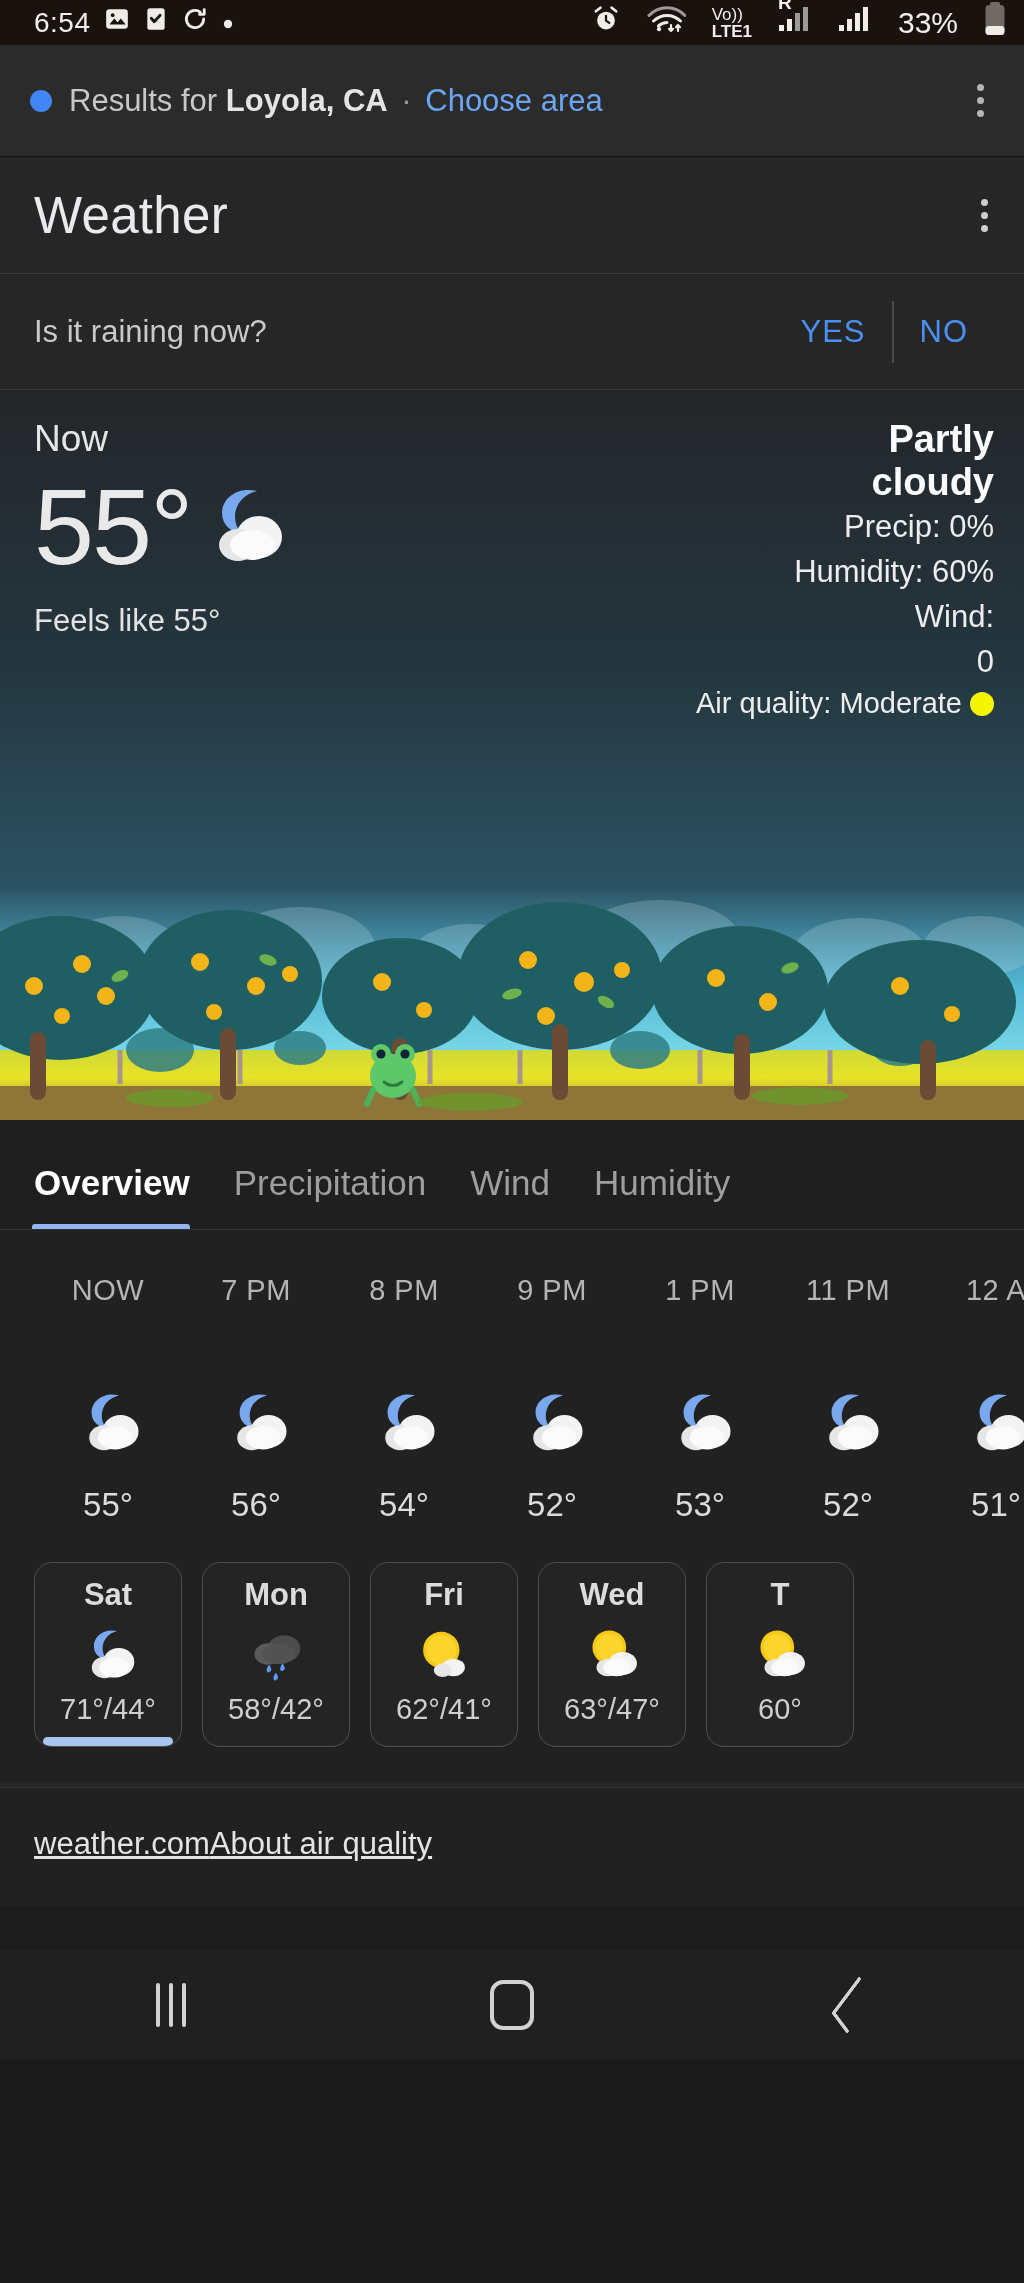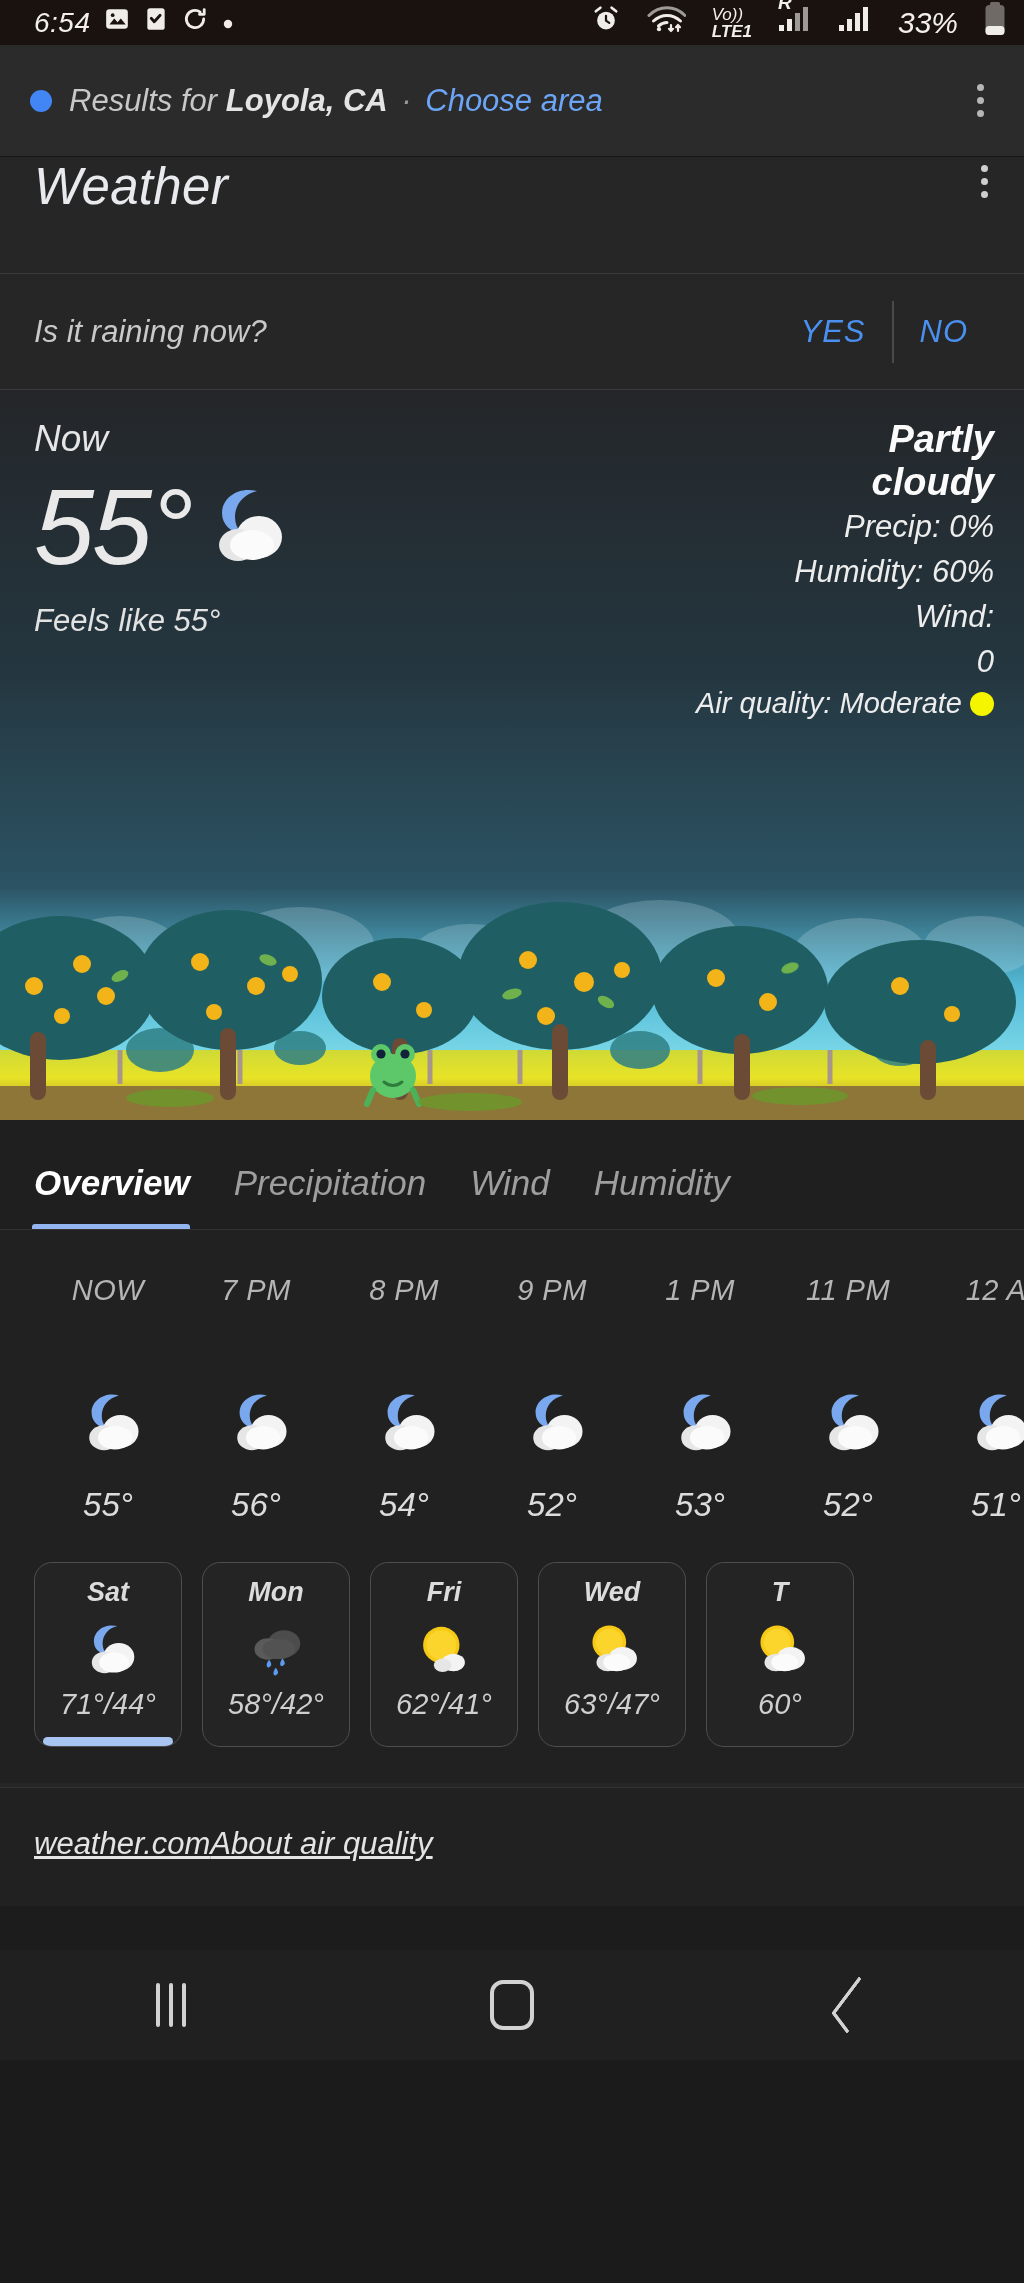--- a/index.html
+++ b/index.html
@@ -2,21 +2,21 @@
 <html><head>
 <meta charset="utf-8">
 <style>
   * { margin:0; padding:0; box-sizing:border-box; }
   html, body {
     width:1024px; height:2283px;
     background:#1b1b1b;
     font-family:"Liberation Sans", sans-serif;
     overflow:hidden;
   }
-  #screen { position:relative; width:1024px; height:1770px; background:#1c1c1c;font-style:italic; }
+  #screen { position:relative; width:1024px; height:1770px; background:#1c1c1c; }
 
   
   .statusbar {
     height:45px; background:#1a120e; display:flex; align-items:center;
     padding:0 18px 0 34px; color:#f2efec; font-size:27px; gap:12px;
   }
   .sb-left { display:flex; align-items:center; gap:13px; }
   .sb-time { font-size:28px; letter-spacing:.5px; }
   .sb-right { margin-left:auto; display:flex; align-items:center; gap:26px; }
   .ic { display:inline-block; }
@@ -29,21 +29,21 @@
   .blue-dot { width:22px; height:22px; border-radius:50%; background:#4285f4; flex:0 0 auto; margin-right:17px; }
   .results-text { font-size:31px; color:#c8c8c8; white-space:nowrap; }
   .results-text b { color:#e4e4e4; font-weight:700; }
   .results-text .sep { color:#9a9a9a; margin:0 5px; }
   .results-text .choose { color:#6ca5f5; }
   .kebab { margin-left:auto; display:flex; flex-direction:column; gap:6px; align-items:center; padding:8px 12px; }
   .kebab i { width:7px; height:7px; border-radius:50%; background:#b6b6b6; display:block; }
 
   
   .wcard { background:#262626; }
-  .wtitle-row { height:116px; display:flex; align-items:flex-start; padding:0 24px 0 34px; }
+  .wtitle-row { height:116px; display:flex; align-items:center; padding:0 24px 0 34px; }
   .wtitle { font-size:51px; color:#e8eaed; font-weight:400; letter-spacing:.3px; }
   .wtitle-row .kebab i { background:#cfcfcf; width:7px; height:7px; }
 
   .divider { height:1px; background:#3a3a3a; }
 
   
   .rain-row { height:115px; display:flex; align-items:center; padding:0 30px 0 34px; }
   .rain-q { font-size:31px; color:#c9c9c9; }
   .rain-actions { margin-left:auto; display:flex; align-items:center; }
   .rain-btn { font-size:31px; color:#4a90f0; letter-spacing:1px; padding:10px 26px; }
@@ -80,21 +80,21 @@
   .hr-row { display:flex; padding-left:34px; }
   .hr-col { flex:0 0 148px; text-align:center; }
   .hr-time { font-size:29px; color:#b5b5b5; letter-spacing:.5px; }
   .hr-icon { height:120px; display:flex; align-items:center; justify-content:center; margin-top:55px; }
   .hr-temp { font-size:33px; color:#dcdcdc; margin-top:4px; }
 
   
   .days { background:#212121; padding:28px 0 36px 34px; display:flex; gap:20px; }
   .day-card { flex:0 0 auto; width:148px; height:185px; border:1px solid #4e4e4e; border-radius:18px;
     background:#242424; display:flex; flex-direction:column; align-items:center; padding-top:14px; position:relative; overflow:hidden; }
-  .day-name { font-size:27px; color:#dcdcdc; font-weight:700; }
+  .day-name { font-size:31px; color:#dcdcdc; font-weight:700; }
   .day-icon { height:70px; display:flex; align-items:center; justify-content:center; margin-top:6px; }
   .day-temps { font-size:29px; color:#cfcfcf; margin-top:4px; }
   .day-card.selected::after { content:""; position:absolute; left:8px; right:8px; bottom:0; height:9px; background:#a8c4f0; border-radius:5px; }
 
   
   .footer-sep { height:1px; background:#333; margin-top:4px; }
   .footer { background:#212121; padding:38px 0 44px 34px; }
   .flink { font-size:31px; color:#e4e4e4; text-decoration:underline; }
 
   

